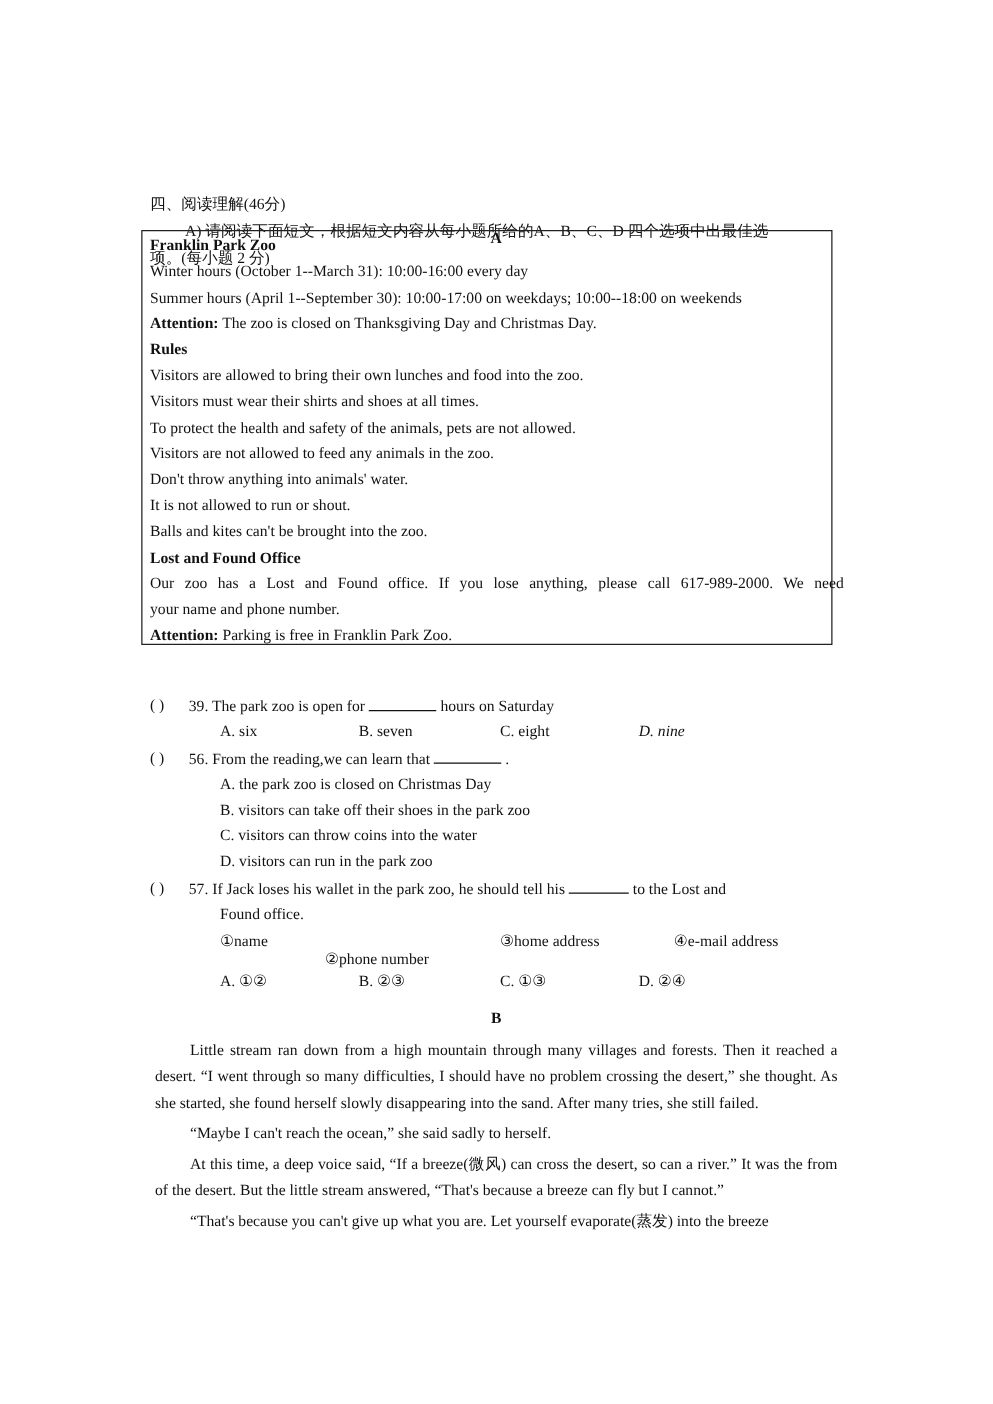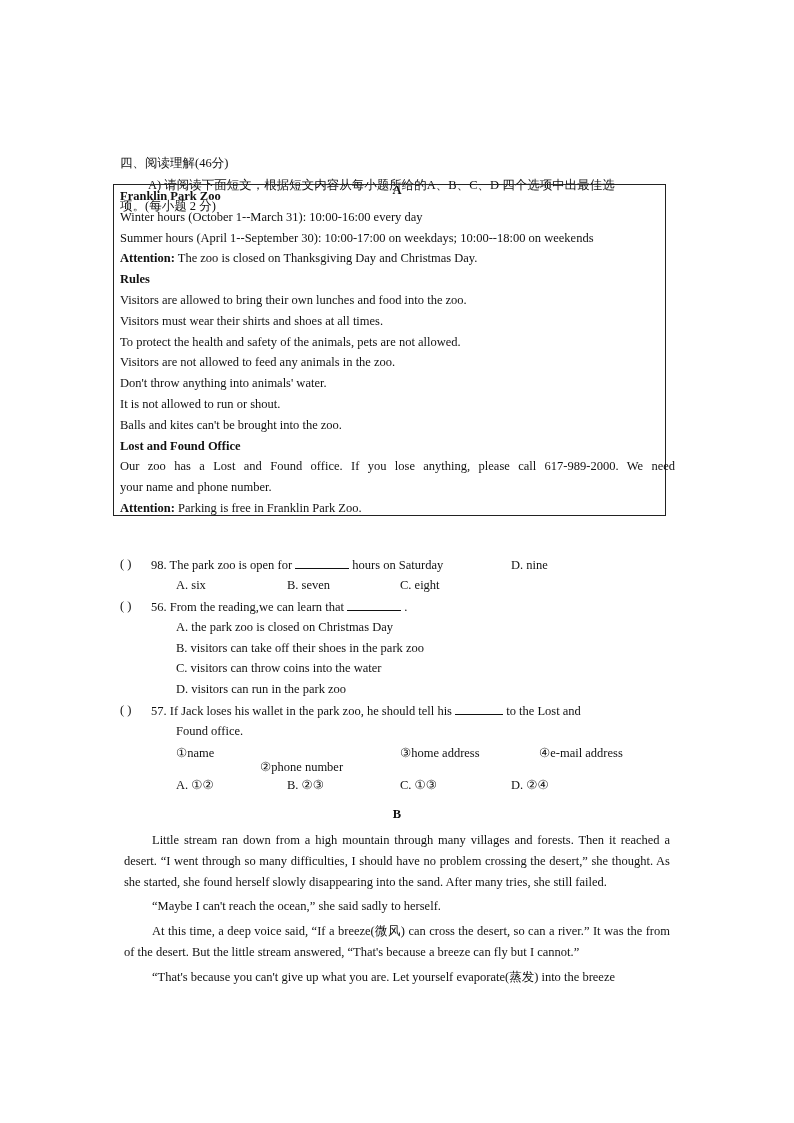--- a/index.html
+++ b/index.html
@@ -46,25 +46,25 @@
   <div class="row" style="top:211px;">It is not allowed to run or shout.</div>
   <div class="row" style="top:232px;">Balls and kites can't be brought into the zoo.</div>
   <div class="row b" style="top:253px;">Lost and Found Office</div>
   <div class="row" style="top:273px; width:555px; text-align:justify; text-align-last:justify;">Our zoo has a Lost and Found office. If you lose anything, please call 617-989-2000. We need</div>
   <div class="row" style="top:294px;">your name and phone number.</div>
   <div class="row" style="top:315px;"><span class="b">Attention:</span><span> Parking is free in Franklin Park Zoo.</span></div>
 </div>
 
 <div>
   <div class="abs" style="left:120px; top:557px;">(        )</div>
-  <div class="abs" style="left:151px; top:557px;"><span>98. The park zoo is open for</span> <span class="blank" style="width:54px;"></span> <span>hours on Saturday</span></div>
+  <div class="abs" style="left:151px; top:557px;"><span>39. The park zoo is open for</span> <span class="blank" style="width:54px;"></span> <span>hours on Saturday</span></div>
   <div class="opt" style="left:176px; top:578px;">A. six</div>
   <div class="opt" style="left:287px; top:578px;">B. seven</div>
   <div class="opt" style="left:400px; top:578px;">C. eight</div>
-  <div class="opt" style="left:511px; top:558px;">D. nine</div>
+  <div class="opt" style="left:511px; top:578px;font-style:italic;">D. nine</div>
 </div>
 
 <div>
   <div class="abs" style="left:120px; top:599px;">(        )</div>
   <div class="abs" style="left:151px; top:599px;"><span>56. From the reading,we can learn that</span> <span class="blank" style="width:54px;"></span> <span>.</span></div>
   <div class="opt" style="left:176px; top:620px;">A. the park zoo is closed on Christmas Day</div>
   <div class="opt" style="left:176px; top:641px;">B. visitors can take off their shoes in the park zoo</div>
   <div class="opt" style="left:176px; top:661px;">C. visitors can throw coins into the water</div>
   <div class="opt" style="left:176px; top:682px;">D. visitors can run in the park zoo</div>
 </div>

